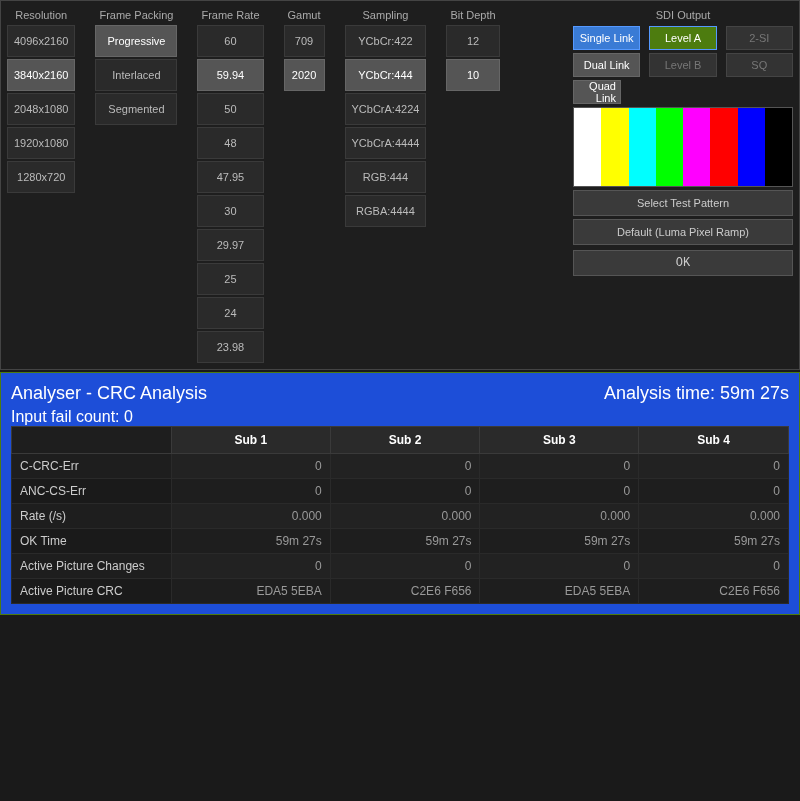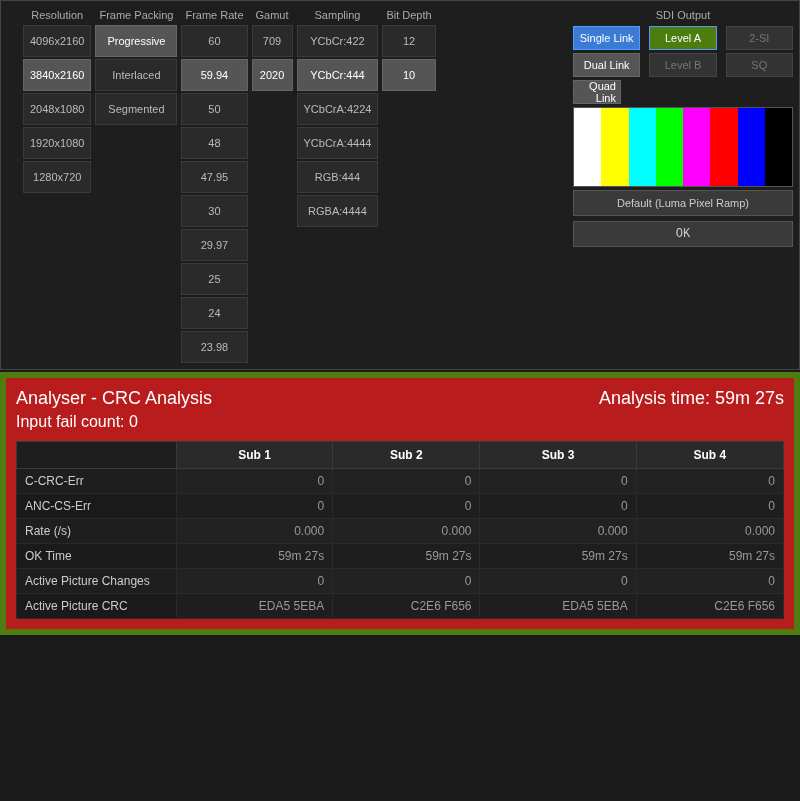--- a/index.html
+++ b/index.html
@@ -17,23 +17,22 @@
     .top-panel {
       background: #1e1e1e;
       border: 1px solid #444;
       padding: 6px;
       display: flex;
       gap: 4px;
     }
 
     .left-section {
       display: flex;
-      gap: 4px;
+      gap: 20px;
       flex: 1;
-      margin-left: 16px;
     }
 
     .col {
       display: flex;
       flex-direction: column;
       gap: 2px;
     }
 
     .col-header {
       color: #aaa;
@@ -151,23 +150,23 @@
       height: 26px;
       display: flex;
       align-items: center;
       justify-content: center;
       margin: 2px 0;
       font-family: Liberation Mono, monospace;
     }
 
     
     .bottom-panel {
-      border: 6px solid #4d7c0f;
+      border: 1px solid #4d7c0f;
       margin-top: 2px;
-      background: #b91c1c;
+      background: #1d4ed8;
       padding: 10px;
     }
 
     .analyser-header {
       display: flex;
       justify-content: space-between;
       align-items: flex-start;
       margin-bottom: 4px;
     }
 
@@ -179,21 +178,20 @@
 
     .analyser-time {
       font-size: 18px;
       color: #fff;
       font-weight: normal;
     }
 
     .input-fail {
       font-size: 16px;
       color: #fff;
-      margin-bottom: 10px;
     }
 
     
     .crc-table {
       width: 100%;
       border-collapse: collapse;
     }
 
     .crc-table th {
       background: #2a2a2a;
@@ -317,20 +315,21 @@
       <div class="color-bar" style="background:#ffffff;"></div>
       <div class="color-bar" style="background:#ffff00;"></div>
       <div class="color-bar" style="background:#00ffff;"></div>
       <div class="color-bar" style="background:#00ff00;"></div>
       <div class="color-bar" style="background:#ff00ff;"></div>
       <div class="color-bar" style="background:#ff0000;"></div>
       <div class="color-bar" style="background:#0000ff;"></div>
       <div class="color-bar" style="background:#000000;"></div>
     </div>
 
+    <div class="pattern-btn">Select Test Pattern</div>
     <div class="pattern-btn">Default (Luma Pixel Ramp)</div>
     <div class="ok-btn">OK</div>
   </div>
 </div>
 
 <div class="bottom-panel">
   <div class="analyser-header">
     <div class="analyser-title">Analyser - CRC Analysis</div>
     <div class="analyser-time">Analysis time: 59m 27s</div>
   </div>

